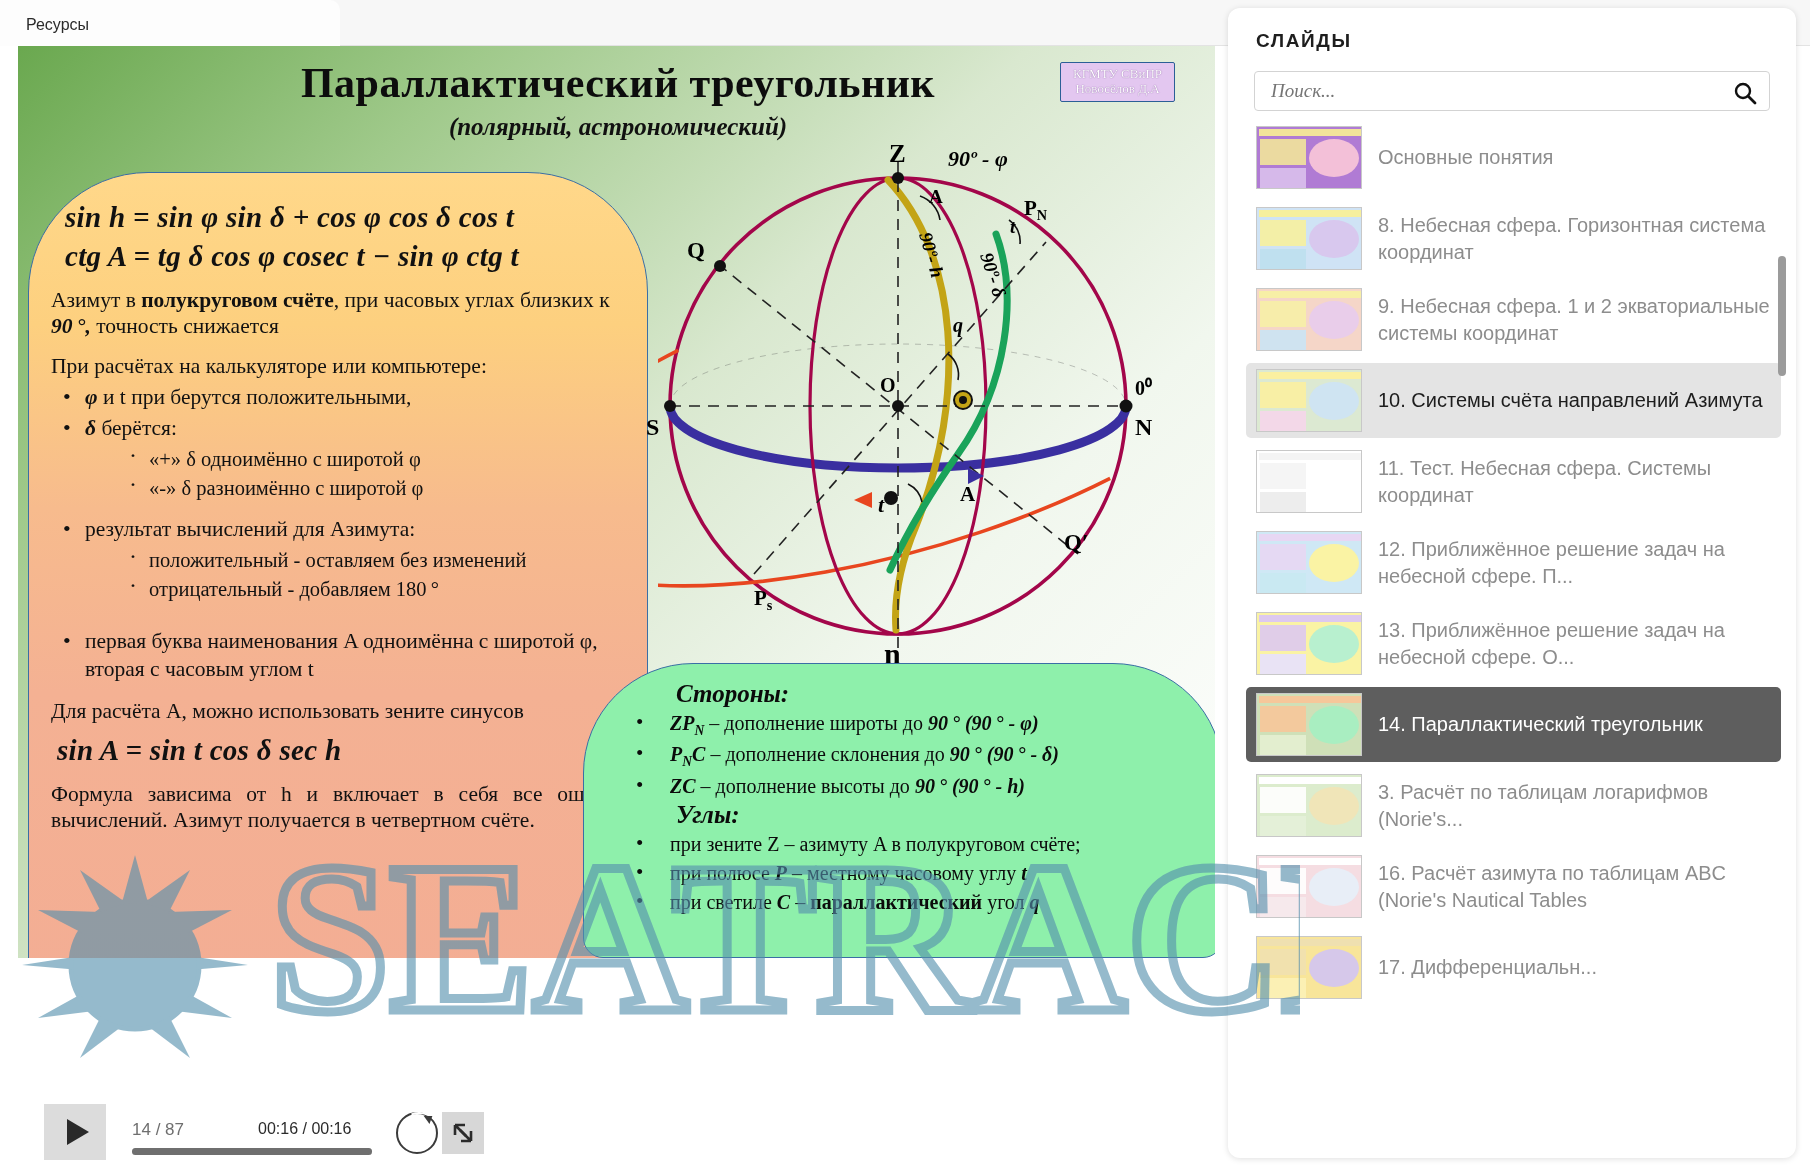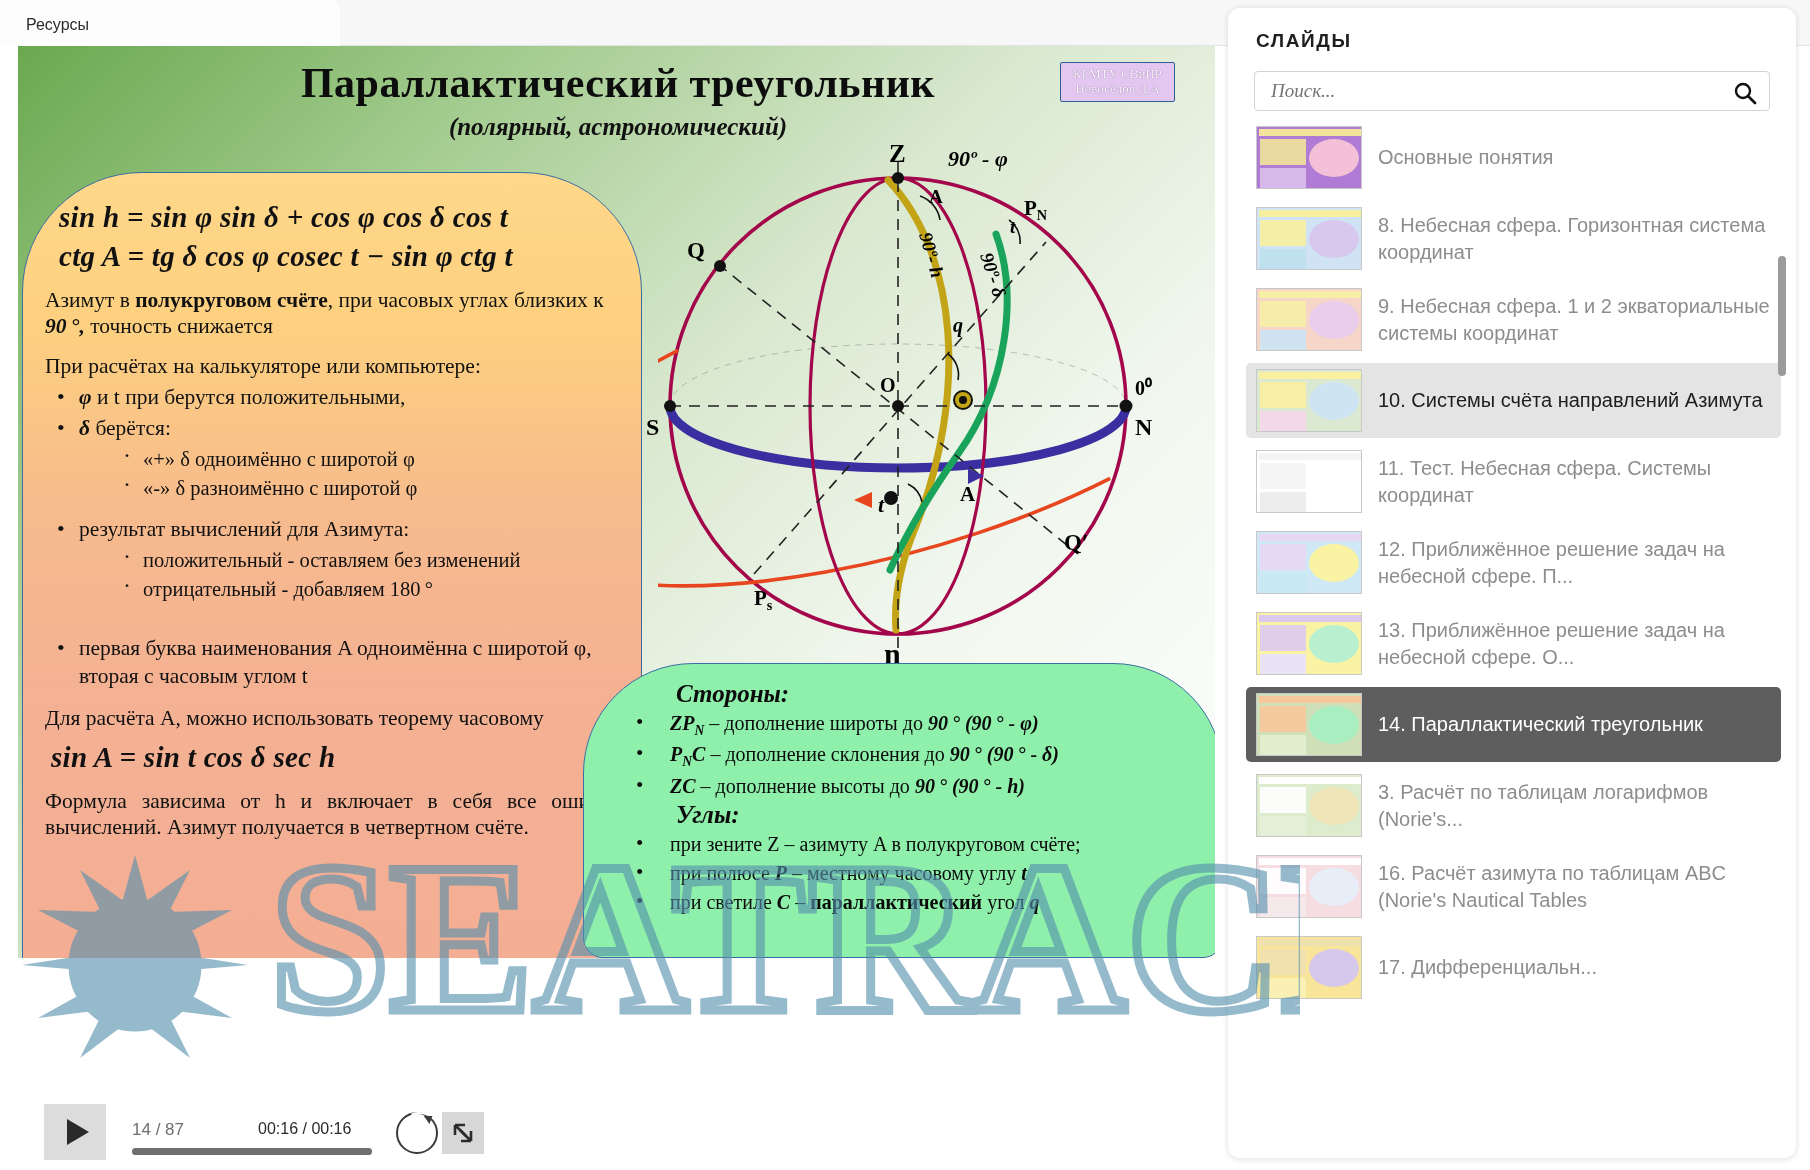--- a/index.html
+++ b/index.html
@@ -54,21 +54,21 @@
   #author-pill {
     position:absolute; right:40px; top:16px;
     background:#e3c7f0; border:1.6px solid #2b5f96; border-radius:2px;
     padding:4px 12px 5px; text-align:center; line-height:1.12;
     font-family:"Liberation Serif", serif; font-size:13px; color:#ffffff;
     text-shadow:0 0 1px #6a3a8a;
   }
 
   
   #left-blob {
-    position:absolute; left:4px; top:126px; width:620px; height:840px;
+    position:absolute; left:10px; top:126px; width:620px; height:840px;
     background:linear-gradient(180deg,#ffd88a 0%, #fdd07f 18%, #f7bb8d 40%, #f4b193 62%, #f3ad94 100%);
     border:1.6px solid #3a6ea5;
     border-radius:120px 120px 10px 10px;
     padding:22px 18px 10px 22px;
     font-family:"Liberation Serif", serif; color:#111;
   }
   .formula {
     font-weight:bold; font-style:italic; font-size:29px; letter-spacing:.3px;
     margin:6px 0 6px 14px; white-space:nowrap;
   }
@@ -266,25 +266,25 @@
       <ul class="lv1" style="margin-top:14px">
         <li>
           <span>результат вычислений для Азимута:</span>
           <ul class="lv2">
             <li>положительный - оставляем без изменений</li>
             <li>отрицательный - добавляем 180 °</li>
           </ul>
         </li>
       </ul>
 
-      <ul class="lv1" style="margin-top:32px">
+      <ul class="lv1" style="margin-top:25px">
         <li>первая буква наименования A одноимённа с широтой φ, вторая с часовым углом t</li>
       </ul>
 
-      <div class="para" id="sine-intro">Для расчёта  A,  можно  использовать теорему часовому</div>
+      <div class="para" id="sine-intro">Для расчёта  A,  можно  использовать зените синусов</div>
 
       <div class="formula" style="margin-top:10px;margin-left:6px">sin A = sin t cos δ sec h</div>
 
       <div class="para" id="last-para">Формула зависима от h и включает в себя все ошибки вычислений. Азимут получается в четвертном счёте.</div>
     </div>
 
     <div id="figure">
       <svg class="tg" viewBox="0 0 530 545" xmlns="http://www.w3.org/2000/svg">
 
         <circle cx="240" cy="272" r="228" fill="none" stroke="#a3064a" stroke-width="3.6"></circle>

